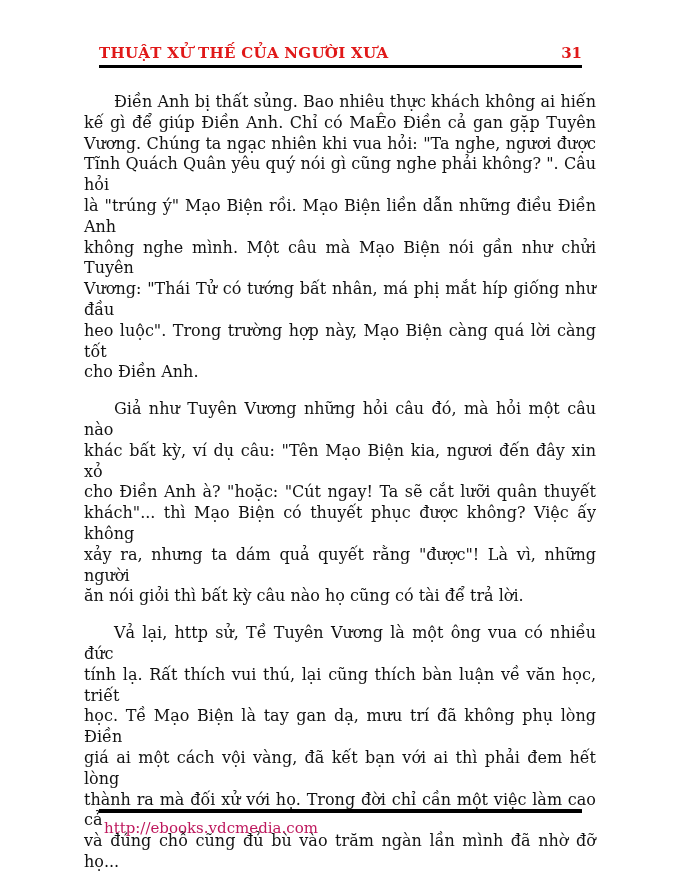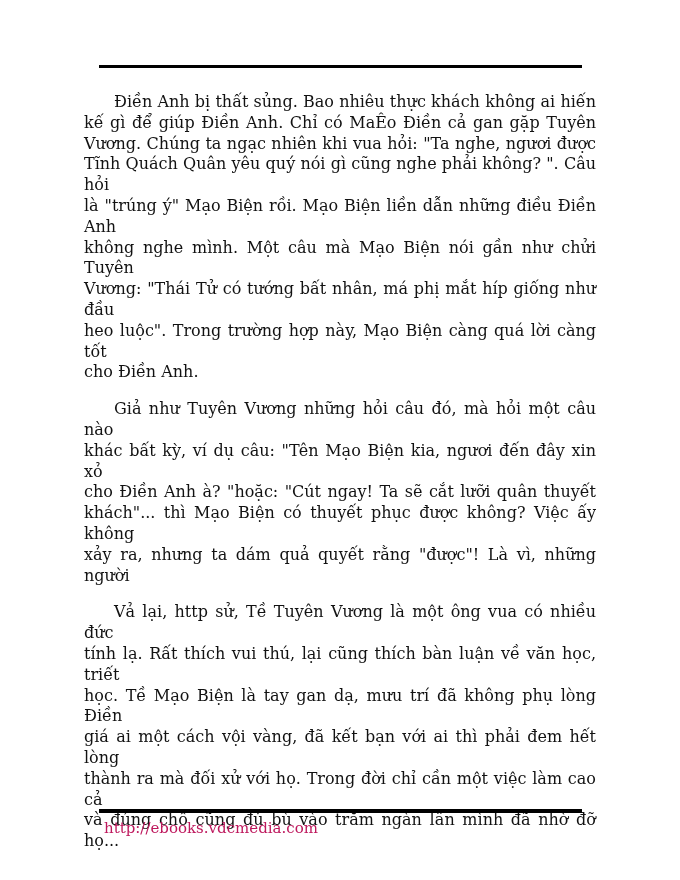--- a/index.html
+++ b/index.html
@@ -67,20 +67,24 @@
     font-size: 15px;
     color: #be185d;
     text-decoration: none;
   }
 </style>
 </head>
 <body>
 
 <div class="page">
 
+  <div class="header">
+    <span class="running-title">THUẬT XỬ THẾ CỦA NGƯỜI XƯA</span>
+    <span class="page-number">31</span>
+  </div>
 
   <div class="header-rule"></div>
 
   <div class="content">
 
     <div class="para">
       <div class="line first">Điền Anh bị thất sủng. Bao nhiêu thực khách không ai hiến</div>
       <div class="line">kế gì để giúp Điền Anh. Chỉ có MaÊo Điền cả gan gặp Tuyên</div>
       <div class="line">Vương. Chúng ta ngạc nhiên khi vua hỏi: "Ta nghe, ngươi được</div>
       <div class="line">Tĩnh Quách Quân yêu quý nói gì cũng nghe phải không? ". Câu hỏi</div>
@@ -90,20 +94,21 @@
       <div class="line">heo luộc". Trong trường hợp này, Mạo Biện càng quá lời càng tốt</div>
       <div class="line last">cho Điền Anh.</div>
     </div>
 
     <div class="para">
       <div class="line first">Giả như Tuyên Vương những hỏi câu đó, mà hỏi một câu nào</div>
       <div class="line">khác bất kỳ, ví dụ câu: "Tên Mạo Biện kia, ngươi đến đây xin xỏ</div>
       <div class="line">cho Điền Anh à? "hoặc: "Cút ngay! Ta sẽ cắt lưỡi quân thuyết</div>
       <div class="line">khách"... thì Mạo Biện có thuyết phục được không? Việc ấy không</div>
       <div class="line">xảy ra, nhưng ta dám quả quyết rằng "được"! Là vì, những người</div>
+      <div class="line last">ăn nói giỏi thì bất kỳ câu nào họ cũng có tài để trả lời.</div>
     </div>
 
     <div class="para">
       <div class="line first">Vả lại, http sử, Tề Tuyên Vương là một ông vua có nhiều đức</div>
       <div class="line">tính lạ. Rất thích vui thú, lại cũng thích bàn luận về văn học, triết</div>
       <div class="line">học. Tề Mạo Biện là tay gan dạ, mưu trí đã không phụ lòng Điền</div>
       <div class="line">giá ai một cách vội vàng, đã kết bạn với ai thì phải đem hết lòng</div>
       <div class="line">thành ra mà đối xử với họ. Trong đời chỉ cần một việc làm cao cả</div>
       <div class="line last">và đúng chỗ cũng đủ bù vào trăm ngàn lần mình đã nhờ đỡ họ...</div>
     </div>

